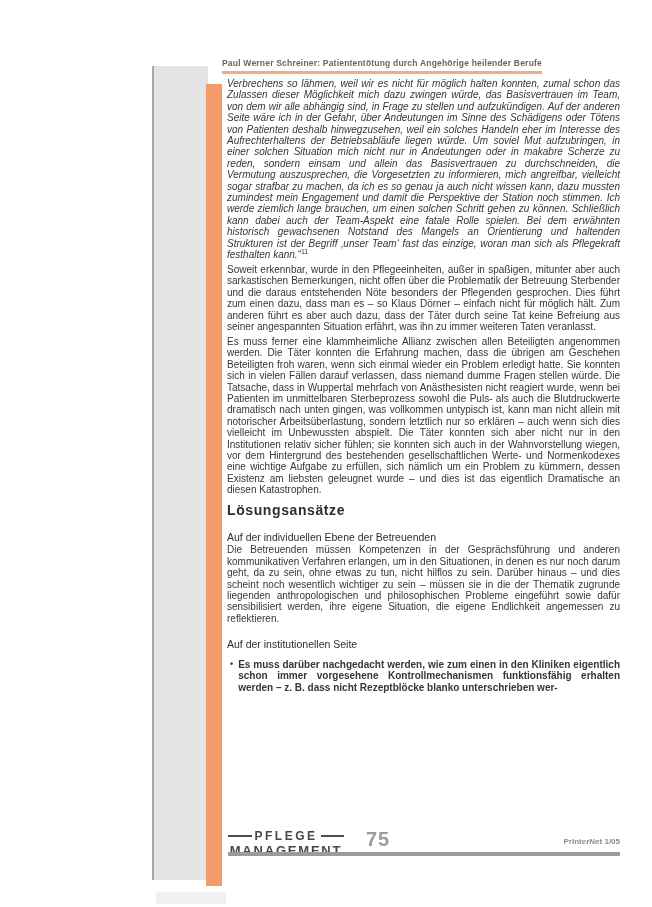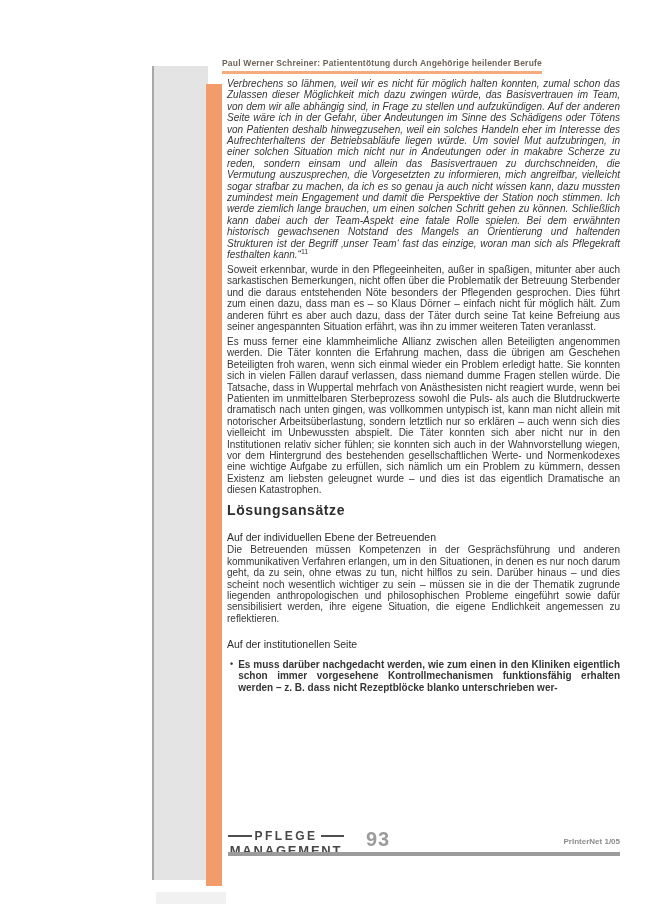--- a/index.html
+++ b/index.html
@@ -140,16 +140,16 @@
   <div class="footer-logo">
     <div class="row1">
       <span class="rule"></span>
       <span>PFLEGE</span>
       <span class="rule"></span>
     </div>
     <div class="row2">MANAGEMENT</div>
   </div>
 
   <div class="footer-thick-rule"></div>
-  <div class="footer-page-number">93</div>
+  <div class="footer-page-number">75</div>
   <div class="footer-issue">PrInterNet 1/05</div>
 
 </div>
 
 </body></html>

